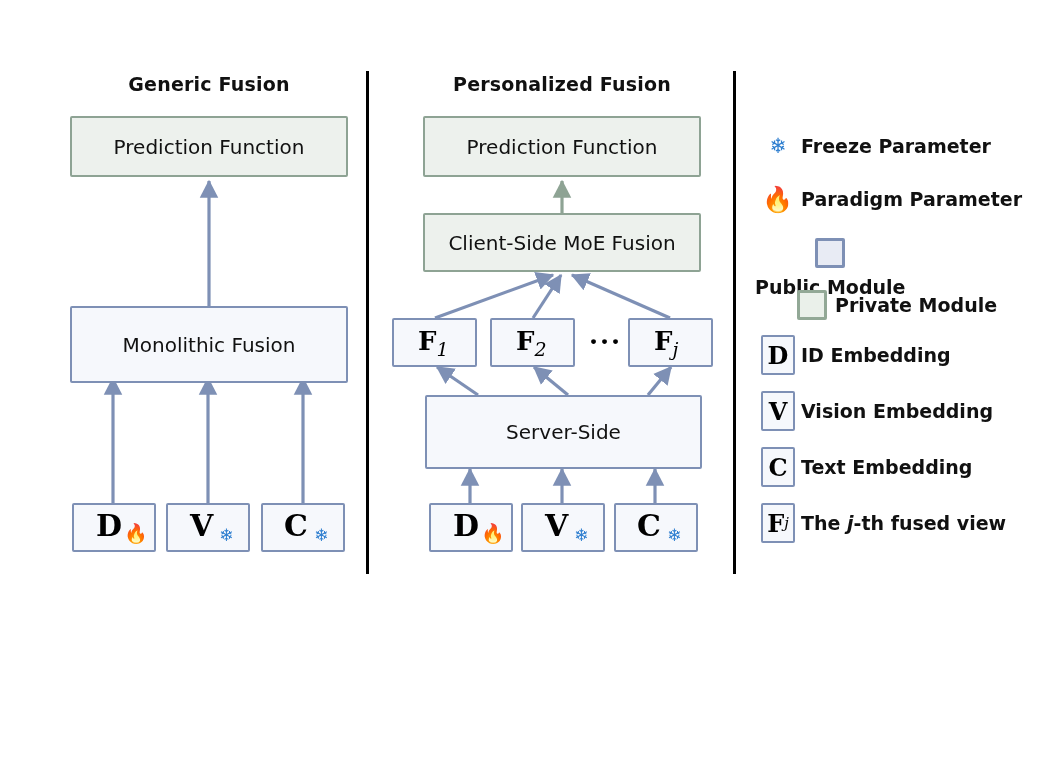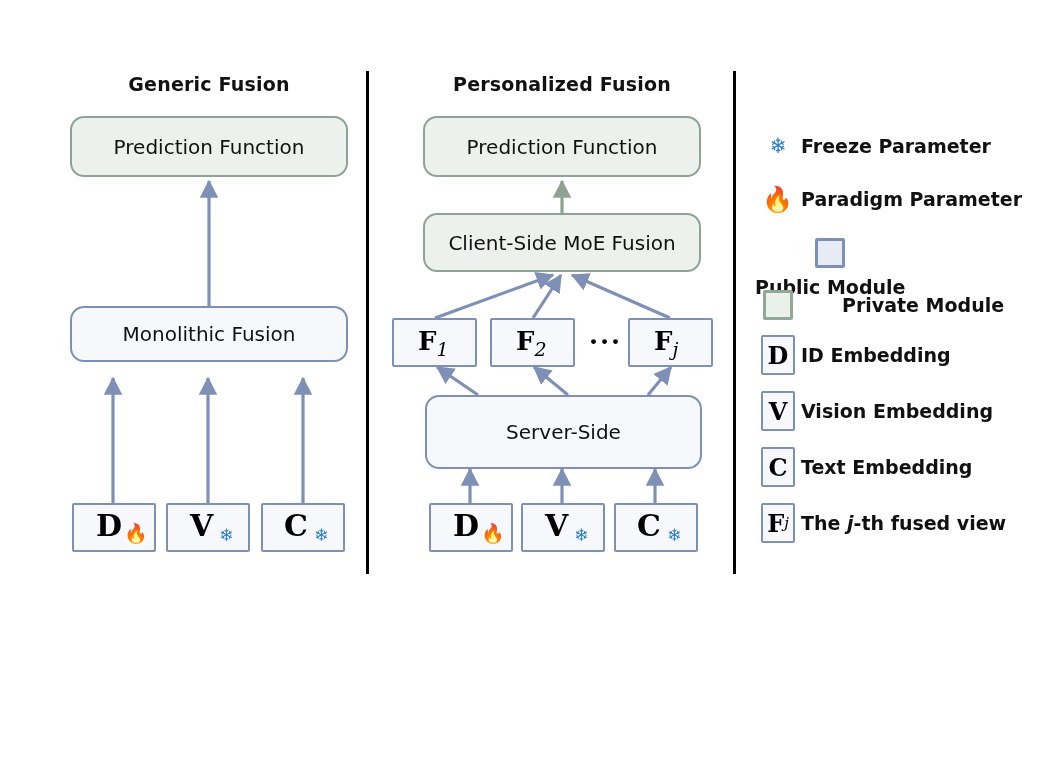--- a/index.html
+++ b/index.html
@@ -51,21 +51,21 @@
     line-height: 1.2;
   }
   .box.public {
     background: #f6f8fc;
     border: 2.5px solid #7e90b5;
   }
   .box.private {
     background: #edf1ed;
     border: 2.5px solid #8ea394;
   }
-  .box.rounded { border-radius: 14px; }
+  .box.rounded { border-radius: 2px; }
   .embed-box {
     position: absolute;
     box-sizing: border-box;
     background: #f6f8fc;
     border: 2.5px solid #7e90b5;
     border-radius: 2px;
   }
   .embed-letter {
     position: absolute;
     font-family: "DejaVu Serif", serif;
@@ -197,21 +197,21 @@
 
   <div class="divider" style="left:366px; top:27px; height:503px;"></div>
   <div class="divider" style="left:733px; top:27px; height:503px;"></div>
 
   <div class="col-title" style="left:70px; top:29px; width:278px;">Generic Fusion</div>
 
   <div class="box private rounded" style="left:70px; top:72px; width:278px; height:61px;">
     <span>Prediction Function</span>
   </div>
 
-  <div class="box public rounded" style="left:70px; top:262px; width:278px; height:56px;">
+  <div class="box public rounded" style="left:70px; top:262px; width:278px; height:77px;">
     <span>Monolithic Fusion</span>
   </div>
 
   <div class="embed-box" style="left:72px; top:459px; width:84px; height:49px;"></div>
   <div class="embed-letter" style="left:96px; top:464px;">D</div>
   <div class="param-icon flame" style="left:124px; top:480px; font-size:19px;">🔥</div>
 
   <div class="embed-box" style="left:166px; top:459px; width:84px; height:49px;"></div>
   <div class="embed-letter" style="left:190px; top:464px;">V</div>
   <div class="param-icon snow" style="left:219px; top:483px;">❄</div>
@@ -278,21 +278,21 @@
     <div class="legend-label">Paradigm Parameter</div>
   </div>
 
   <div class="legend-row" style="left:755px; top:186px;flex-direction:column;">
     <div class="legend-icon-cell">
       <div class="sw public"></div>
     </div>
     <div class="legend-label">Public Module</div>
   </div>
 
-  <div class="legend-row" style="left:755px; top:239px;gap:41px;">
+  <div class="legend-row" style="left:789px; top:239px;">
     <div class="legend-icon-cell">
       <div class="sw private"></div>
     </div>
     <div class="legend-label">Private Module</div>
   </div>
 
   <div class="legend-row" style="left:755px; top:289px;">
     <div class="legend-icon-cell">
       <div class="lg-embed">
         <span>D</span>

